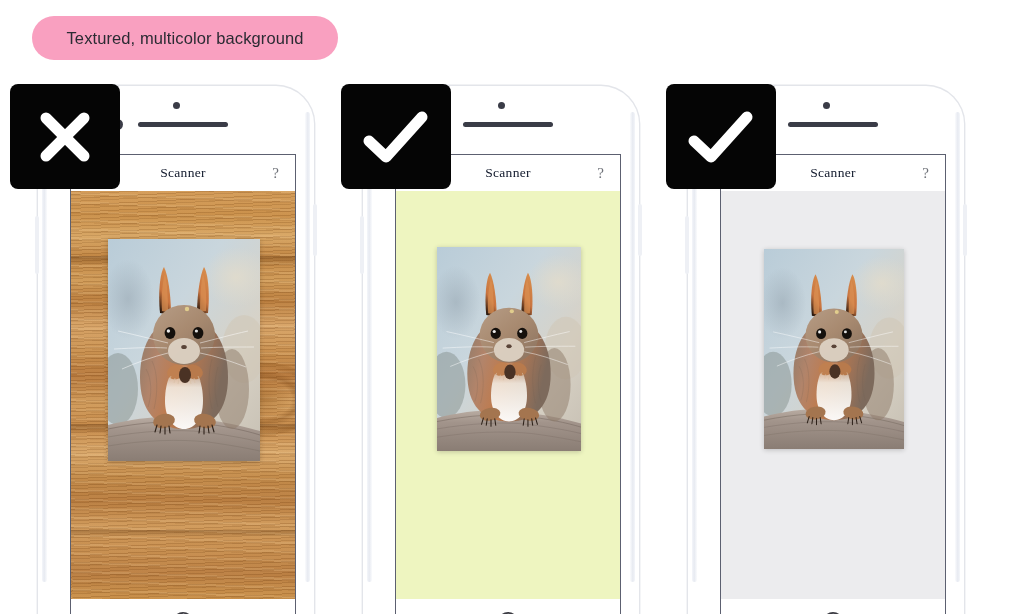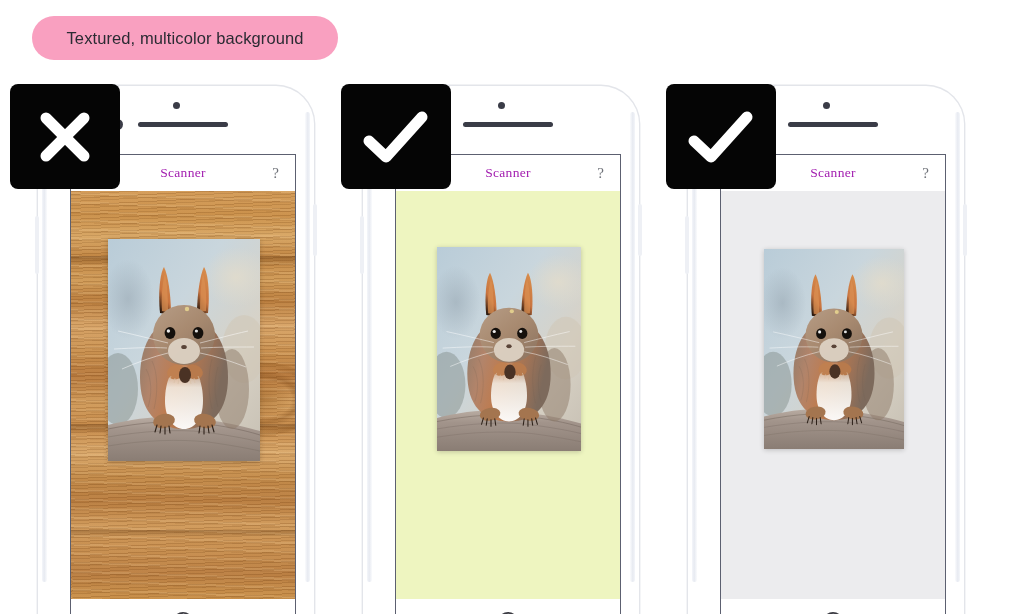--- a/index.html
+++ b/index.html
@@ -95,21 +95,21 @@
     width:17px;height:12px;display:flex;flex-direction:column;justify-content:space-between;
     cursor:pointer;
   }
   .hamburger i{display:block;height:1.6px;background:#6e7178;border-radius:1px;}
   .hamburger i:nth-child(1){width:17px;}
   .hamburger i:nth-child(2){width:13px;}
   .hamburger i:nth-child(3){width:17px;}
   .app-title{
     width:100%;text-align:center;
     font-family:"Liberation Serif", serif;
-    font-size:13.5px;color:#a21caf;letter-spacing:.3px;
+    font-size:13.5px;color:#0f172a;letter-spacing:.3px;
   }
   .help-q{
     position:absolute;right:16px;top:50%;transform:translateY(-50%);
     font-family:"Liberation Serif", serif;
     font-size:15px;color:#6e7178;cursor:pointer;line-height:1;
   }
 
   
   .canvas{flex:1 1 auto;position:relative;overflow:hidden;}
   .canvas.bg-wood{background:#c58a44;}

